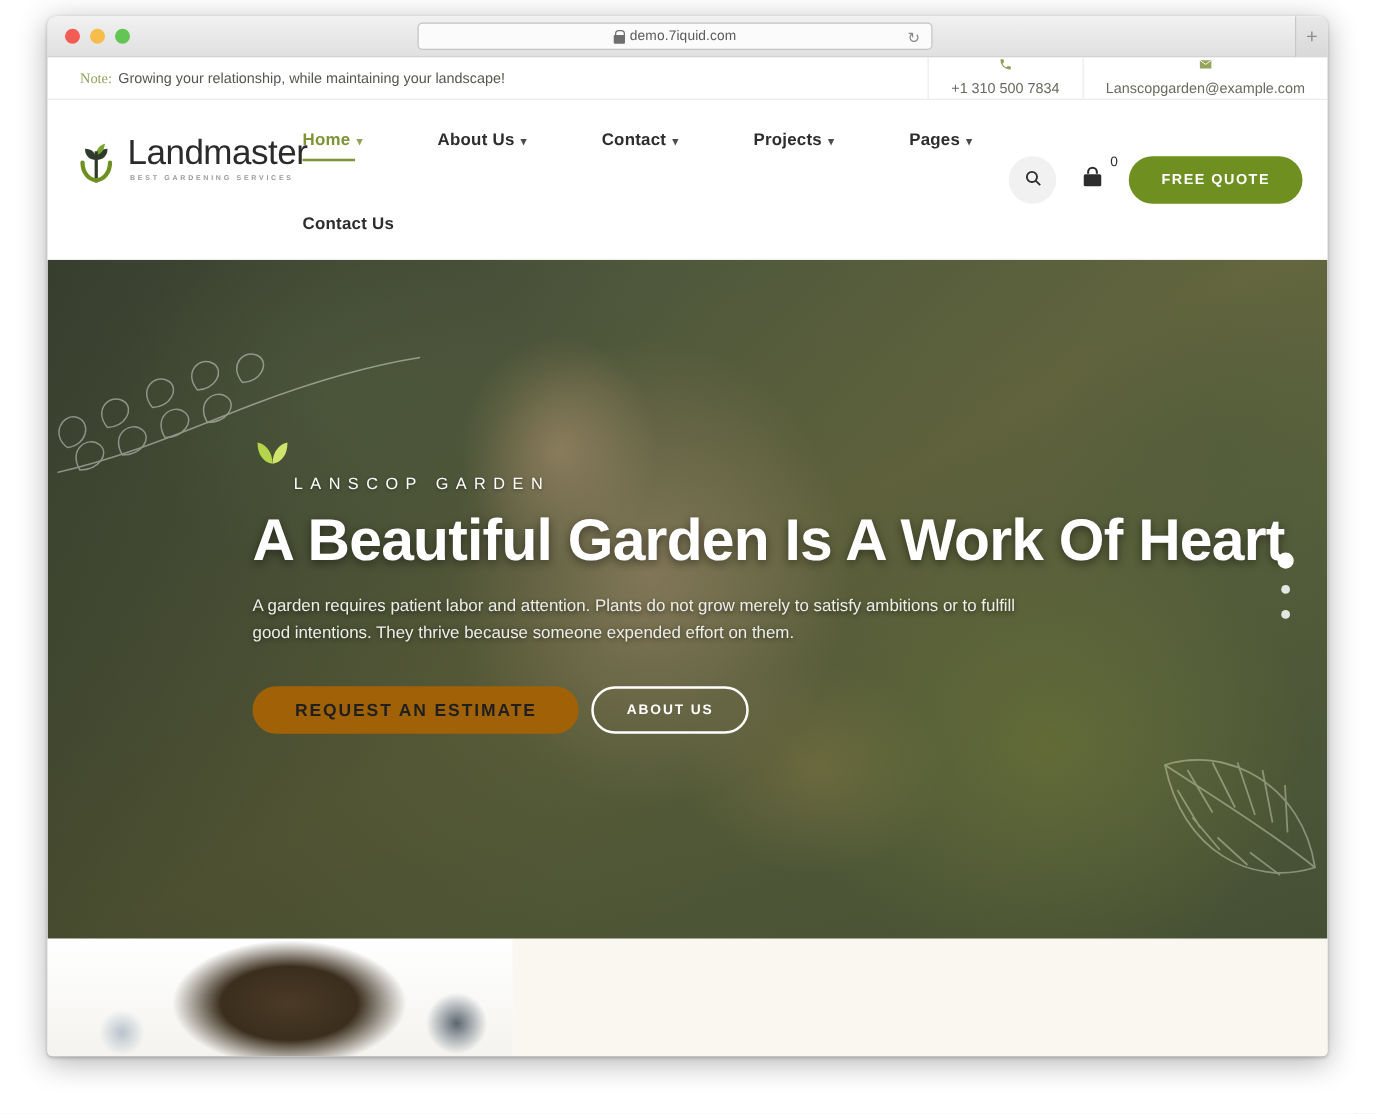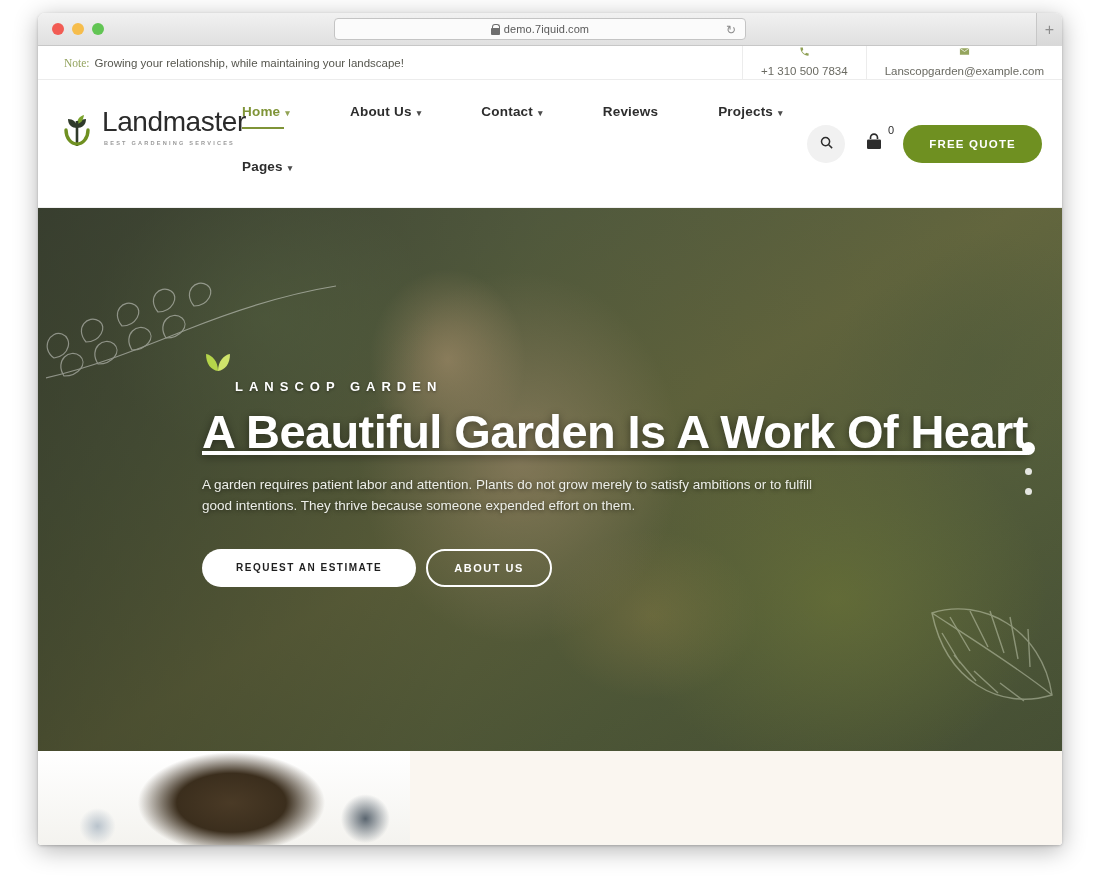--- a/index.html
+++ b/index.html
@@ -219,48 +219,47 @@
   .ornament-vine { position: absolute; left: 8px; top: 42px; opacity: .42; }
   .ornament-leaf { position: absolute; right: 0px; bottom: 10px; opacity: .40; }
 
   .hero-inner {
     position: absolute; left: 164px; top: 143px; width: 700px; z-index: 3;
   }
   .eyebrow-row { display: flex; align-items: center; gap: 0px; }
   .sprout { width: 28px; height: 24px; margin-left: 2px; margin-bottom: -4px; }
   .eyebrow {
     display: block;
-    color: #ffffff; font-size: 13px; font-weight: 700;
+    color: #ffffff; font-size: 13px; font-weight: 400;
     letter-spacing: 6px; margin-top: 8px; margin-left: 33px;
     text-shadow: 0 1px 3px rgba(0,0,0,.4);
   }
   .hero-title {
     color: #ffffff;
     font-size: 47px;
     font-weight: 700;
     letter-spacing: -.6px;
     margin-top: 10px;
     text-shadow: 0 2px 8px rgba(0,0,0,.45);
     white-space: nowrap;
-    text-decoration: underline;
   }
   .hero-desc {
     color: #eceee8;
     font-size: 13.5px;
     line-height: 1.55;
     margin-top: 16px;
     max-width: 625px;
     text-shadow: 0 1px 4px rgba(0,0,0,.55);
   }
   .hero-btns { display: flex; gap: 10px; margin-top: 32px; }
   .btn-solid {
-    background: #ffffff; color: #1f1f1f;
+    background: #a16207; color: #1f1f1f;
     border: none; border-radius: 24px;
     height: 38px; padding: 0 34px;
-    font-size: 10px; font-weight: 700; letter-spacing: 1.5px;
+    font-size: 14px; font-weight: 700; letter-spacing: 1.5px;
     font-family: "Liberation Sans", sans-serif;
     cursor: pointer;
   }
   .btn-ghost {
     background: transparent; color: #ffffff;
     border: 2px solid #ffffff; border-radius: 24px;
     height: 38px; padding: 0 26px;
     font-size: 11px; font-weight: 700; letter-spacing: 1.5px;
     font-family: "Liberation Sans", sans-serif;
     cursor: pointer;
@@ -368,23 +367,20 @@
           </div>
           <div class="nav-item">
             <span>About Us</span>
             <span class="caret">▾</span>
           </div>
           <div class="nav-item">
             <span>Contact</span>
             <span class="caret">▾</span>
           </div>
           <div class="nav-item">
-            <span>Reviews</span>
-          </div>
-          <div class="nav-item">
             <span>Projects</span>
             <span class="caret">▾</span>
           </div>
           <div class="nav-item">
             <span>Pages</span>
             <span class="caret">▾</span>
           </div>
           <span class="nav-break"></span>
           <div class="nav-item">
             <span>Contact Us</span>

